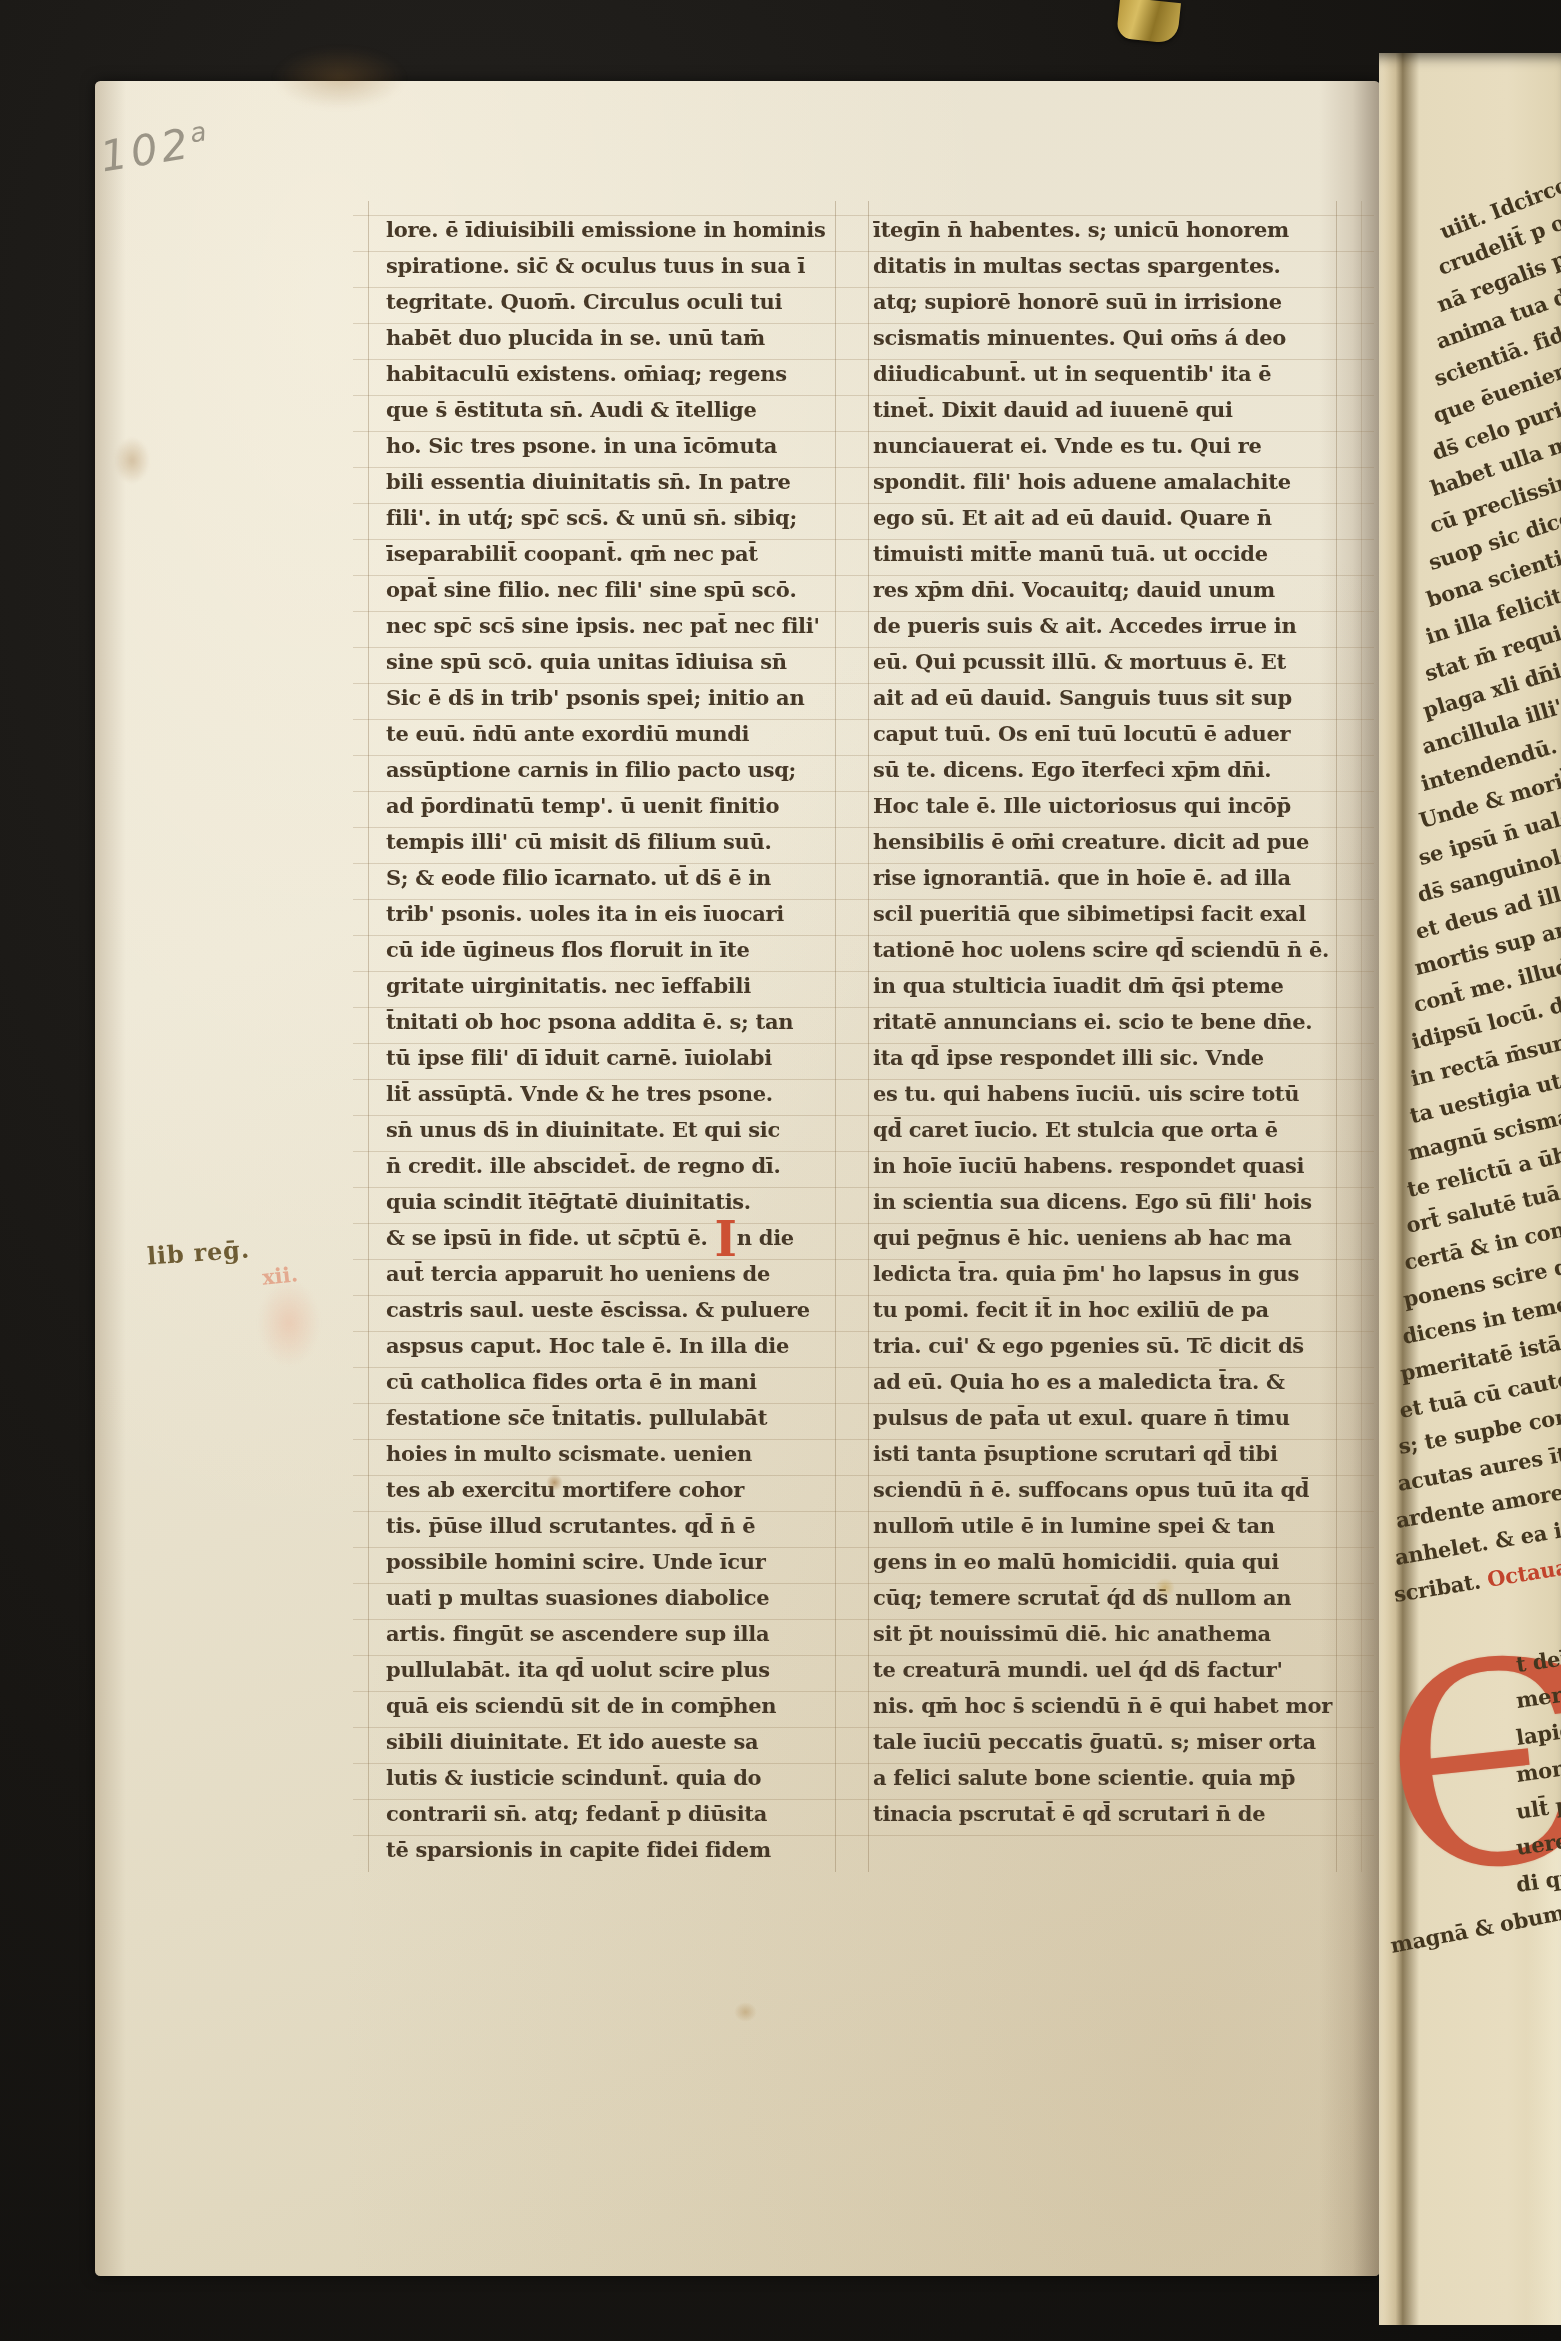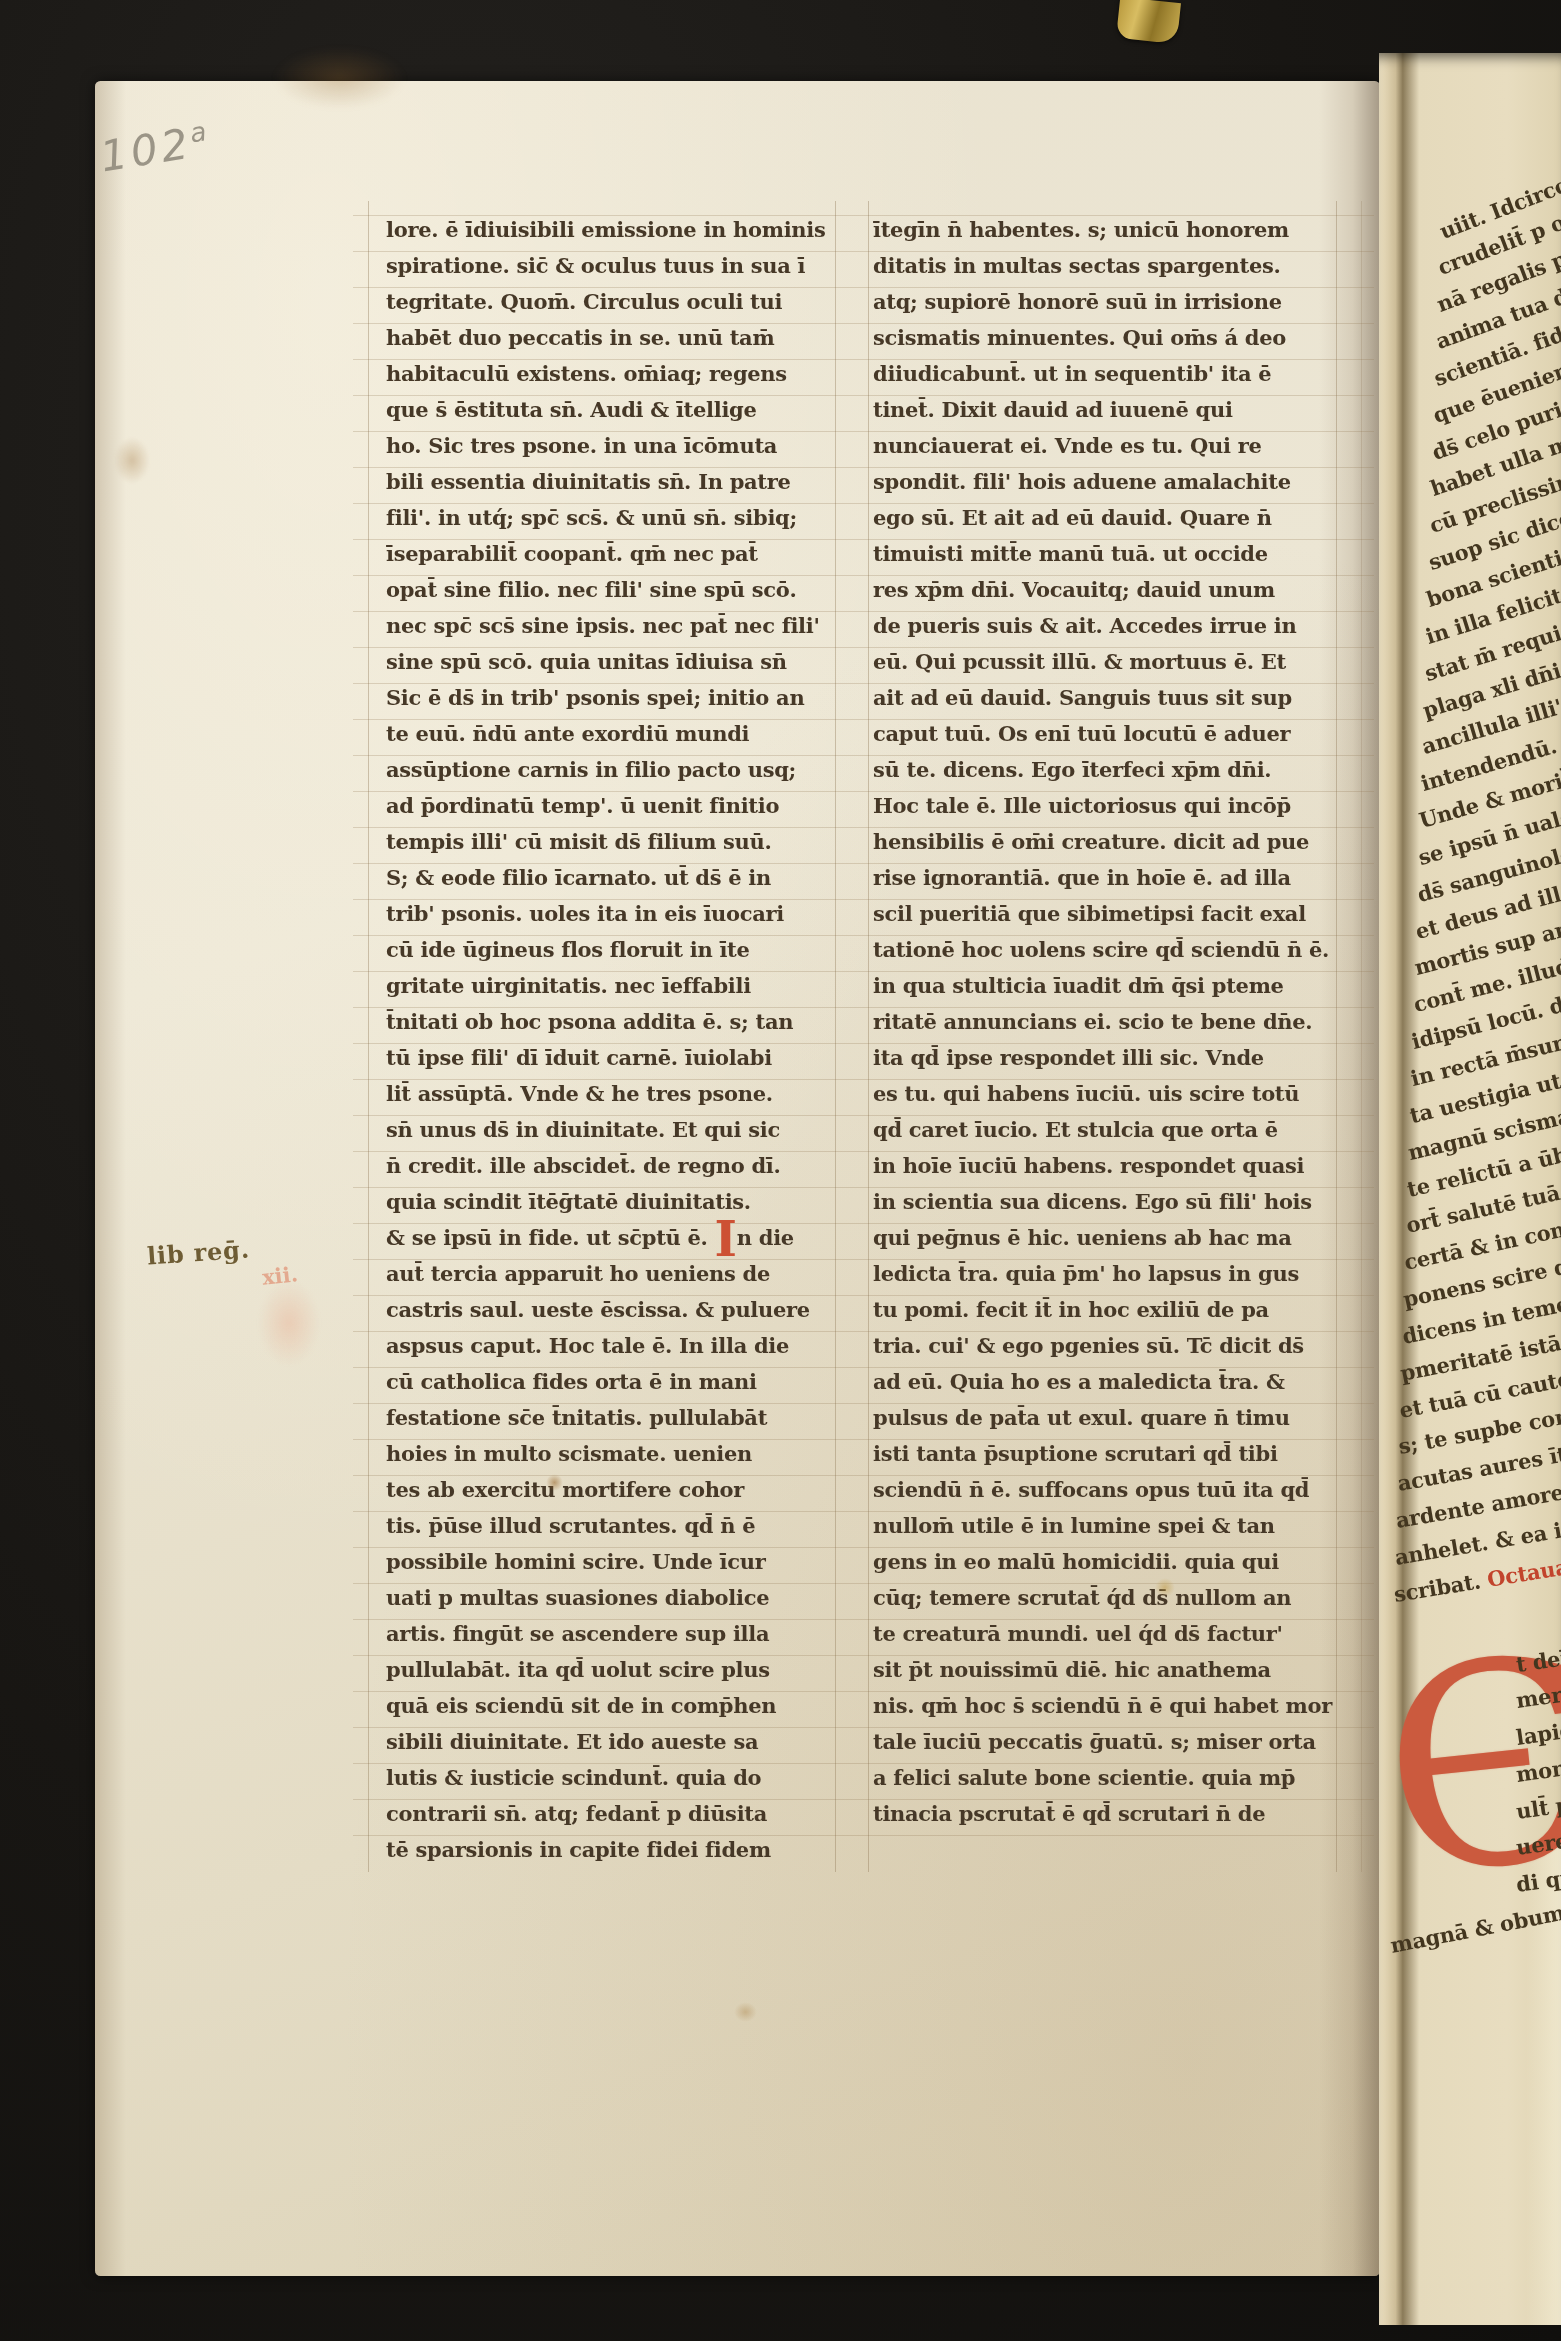--- a/index.html
+++ b/index.html
@@ -135,21 +135,21 @@
   </div>
 
   <div id="margin-note">lib reḡ.</div>
   <div id="margin-red">xii.</div>
   <div id="margin-smudge"></div>
 
   <div class="col" id="col-left" style="left:386px">
       <div class="line">lore. ē īdiuisibili emissione in hominis</div>
       <div class="line">spiratione. sic̄ &amp; oculus tuus in sua ī</div>
       <div class="line">tegritate. Quom̄. Circulus oculi tui</div>
-      <div class="line">habēt duo peccatis in se. unū tam̄</div>
+      <div class="line">habēt duo plucida in se. unū tam̄</div>
       <div class="line">habitaculū existens. om̄iaq; regens</div>
       <div class="line">que s̄ ēstituta sn̄. Audi &amp; ītellige</div>
       <div class="line">ho. Sic tres psone. in una īcōmuta</div>
       <div class="line">bili essentia diuinitatis sn̄. In patre</div>
       <div class="line">fili'. in utq́; spc̄ scs̄. &amp; unū sn̄. sibiq;</div>
       <div class="line">īseparabilit̄ coopant̄. qm̄ nec pat̄</div>
       <div class="line">opat̄ sine filio. nec fili' sine spū scō.</div>
       <div class="line">nec spc̄ scs̄ sine ipsis. nec pat̄ nec fili'</div>
       <div class="line">sine spū scō. quia unitas īdiuisa sn̄</div>
       <div class="line">Sic ē ds̄ in trib' psonis spei; initio an</div>
@@ -219,22 +219,22 @@
       <div class="line">ledicta t̄ra. quia p̄m' ho lapsus in gus</div>
       <div class="line">tu pomi. fecit it̄ in hoc exiliū de pa</div>
       <div class="line">tria. cui' &amp; ego pgenies sū. Tc̄ dicit ds̄</div>
       <div class="line">ad eū. Quia ho es a maledicta t̄ra. &amp;</div>
       <div class="line">pulsus de pat̄a ut exul. quare n̄ timu</div>
       <div class="line">isti tanta p̄suptione scrutari qd̄ tibi</div>
       <div class="line">sciendū n̄ ē. suffocans opus tuū ita qd̄</div>
       <div class="line">nullom̄ utile ē in lumine spei &amp; tan</div>
       <div class="line">gens in eo malū homicidii. quia qui</div>
       <div class="line">cūq; temere scrutat̄ q́d ds̄ nullom an</div>
+      <div class="line">sit p̄t nouissimū diē. hic anathema</div>
       <div class="line">te creaturā mundi. uel q́d ds̄ factur'</div>
-      <div class="line">sit p̄t nouissimū diē. hic anathema</div>
       <div class="line">nis. qm̄ hoc s̄ sciendū n̄ ē qui habet mor</div>
       <div class="line">tale īuciū peccatis ḡuatū. s; miser orta</div>
       <div class="line">a felici salute bone scientie. quia mp̄</div>
       <div class="line">tinacia pscrutat̄ ē qd̄ scrutari n̄ de</div>
     </div>
 
   <div class="stain" style="left:273px;top:47px;width:133px;height:62px;background:radial-gradient(ellipse, rgba(150,105,50,.30), rgba(150,105,50,0) 70%);filter:blur(3.1px)"></div>
   <div class="stain" style="left:114px;top:437px;width:36px;height:47px;background:radial-gradient(ellipse, rgba(160,115,60,.35), rgba(160,115,60,0) 70%);filter:blur(1.6px)"></div>
   <div class="stain" style="left:546px;top:1474px;width:17px;height:17px;background:radial-gradient(ellipse, rgba(150,100,40,.55), rgba(150,100,40,0) 70%)"></div>
   <div class="stain" style="left:1155px;top:1578px;width:20px;height:19px;background:radial-gradient(ellipse, rgba(190,150,60,.5), rgba(190,150,60,0) 70%)"></div>

